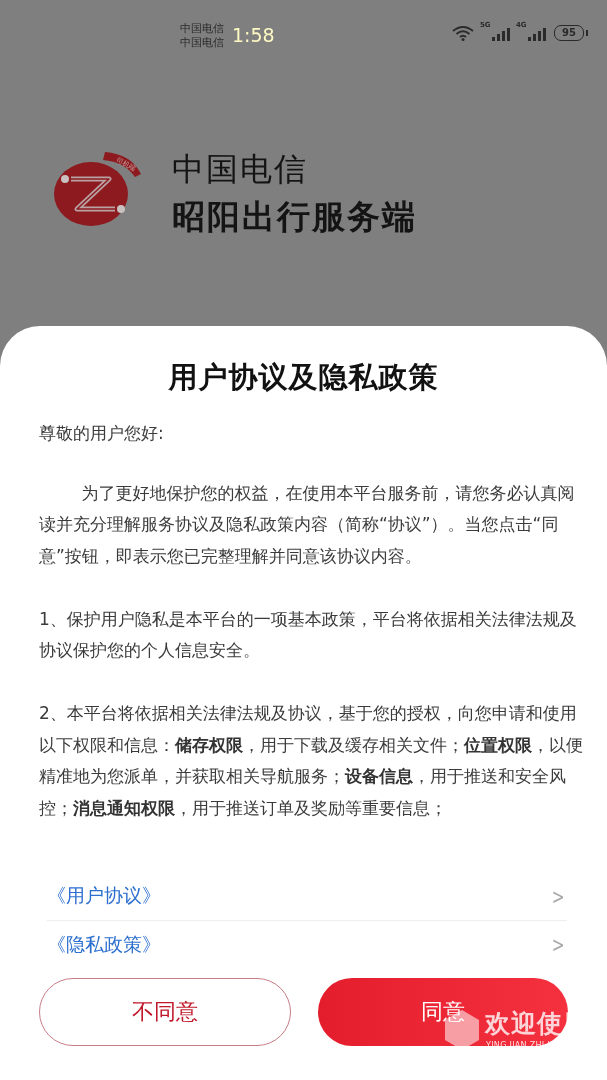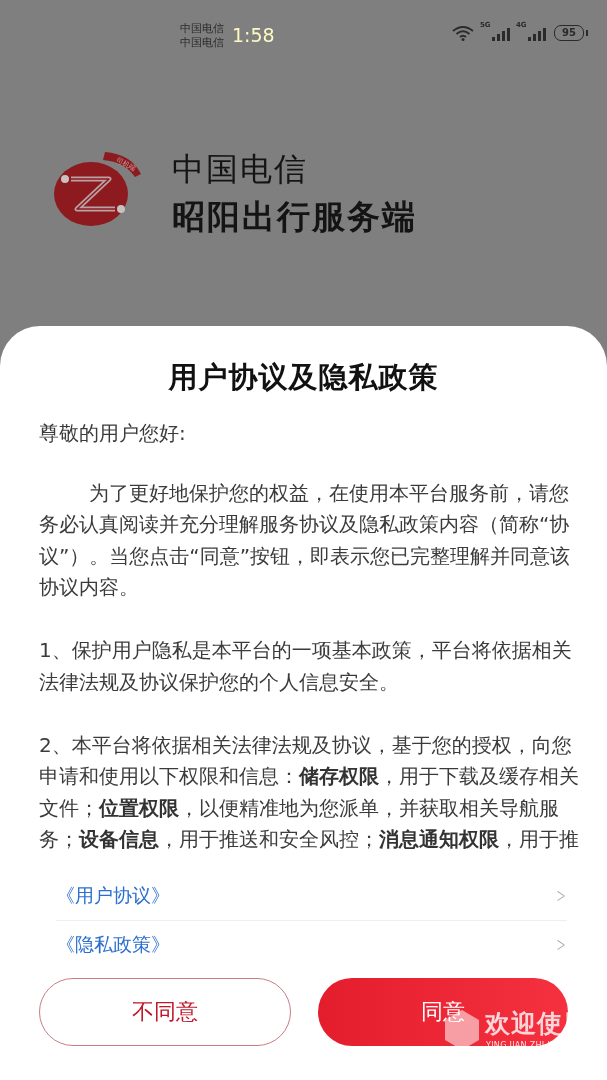--- a/index.html
+++ b/index.html
@@ -18,27 +18,27 @@
   .battery::after { content: ""; position: absolute; right: -5px; top: 4px; width: 2px; height: 6px; background: #2a2a2a; }
 
   
   .logo { position: absolute; left: 53px; top: 150px; width: 90px; height: 78px; }
   .welcome { position: absolute; left: 172px; top: 148px; font-size: 32px; color: #141414; letter-spacing: 2px; }
   .app-name { position: absolute; left: 172px; top: 195px; font-size: 33px; font-weight: bold; color: #141414; letter-spacing: 2px; }
 
   
   .sheet { position: absolute; left: 0; top: 326px; width: 607px; height: 754px; background: #fff; border-radius: 40px 40px 0 0; }
   .sheet-title { position: absolute; left: 0; right: 0; top: 32px; text-align: center; font-size: 29px; font-weight: bold; color: #111; letter-spacing: 1px; }
-  .content { position: absolute; left: 39px; right: 24px; top: 92px; height: 440px; overflow: hidden; font-size: 20px; line-height: 31.5px; color: #3b3b3b; }
+  .content { position: absolute; left: 39px; right: 24px; top: 92px; height: 440px; overflow: hidden; font-size: 17px; line-height: 31.5px; color: #3b3b3b; }
   .content p { margin-bottom: 31.5px; }
   .content p.greet { margin-bottom: 28px; }
   .content .indent { text-indent: 2.5em; }
   .content b { font-weight: bold; color: #333; }
 
-  .links { position: absolute; left: 56px; right: 40px; top: 546px; font-family: Liberation Serif, serif; }
+  .links { position: absolute; left: 47px; right: 40px; top: 546px; }
   .link-row { display: flex; justify-content: space-between; align-items: center; height: 48px; }
   .link-row + .link-row { border-top: 1px solid #eeeeee; }
   .link-text { font-size: 19px; color: #2c6fcf; }
   .chev { font-size: 22px; color: #a8a8a8; transform: scaleX(0.7); }
 
   .btn { position: absolute; top: 652px; height: 68px; border-radius: 34px; display: flex; align-items: center; justify-content: center; font-size: 22px; }
   .btn-disagree { left: 39px; width: 252px; border: 1px solid #c97c85; color: #c0182a; background: #fff; }
   .btn-agree { left: 318px; width: 250px; background: linear-gradient(90deg, #e41d2c, #f5313f); color: #fff; }
 
   .watermark { position: absolute; left: 445px; top: 1005px; width: 150px; height: 60px; pointer-events: none; }

